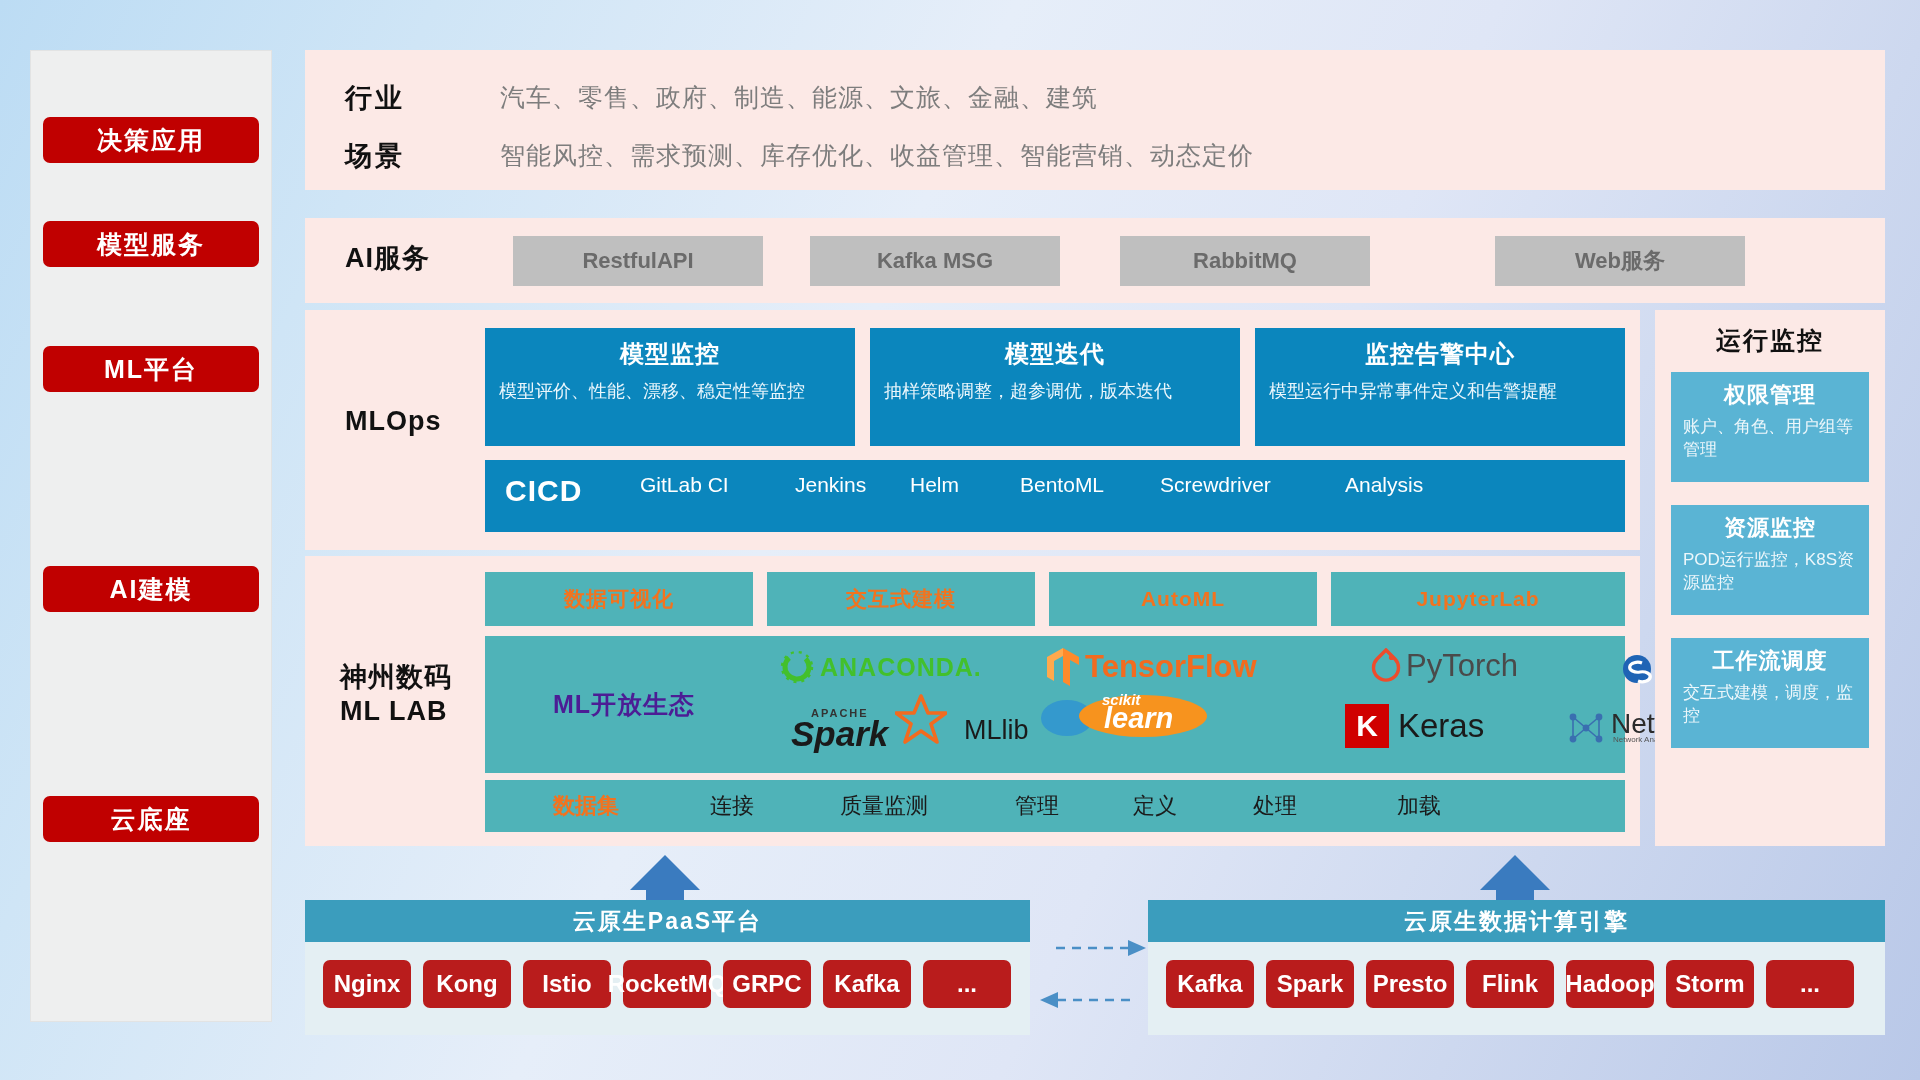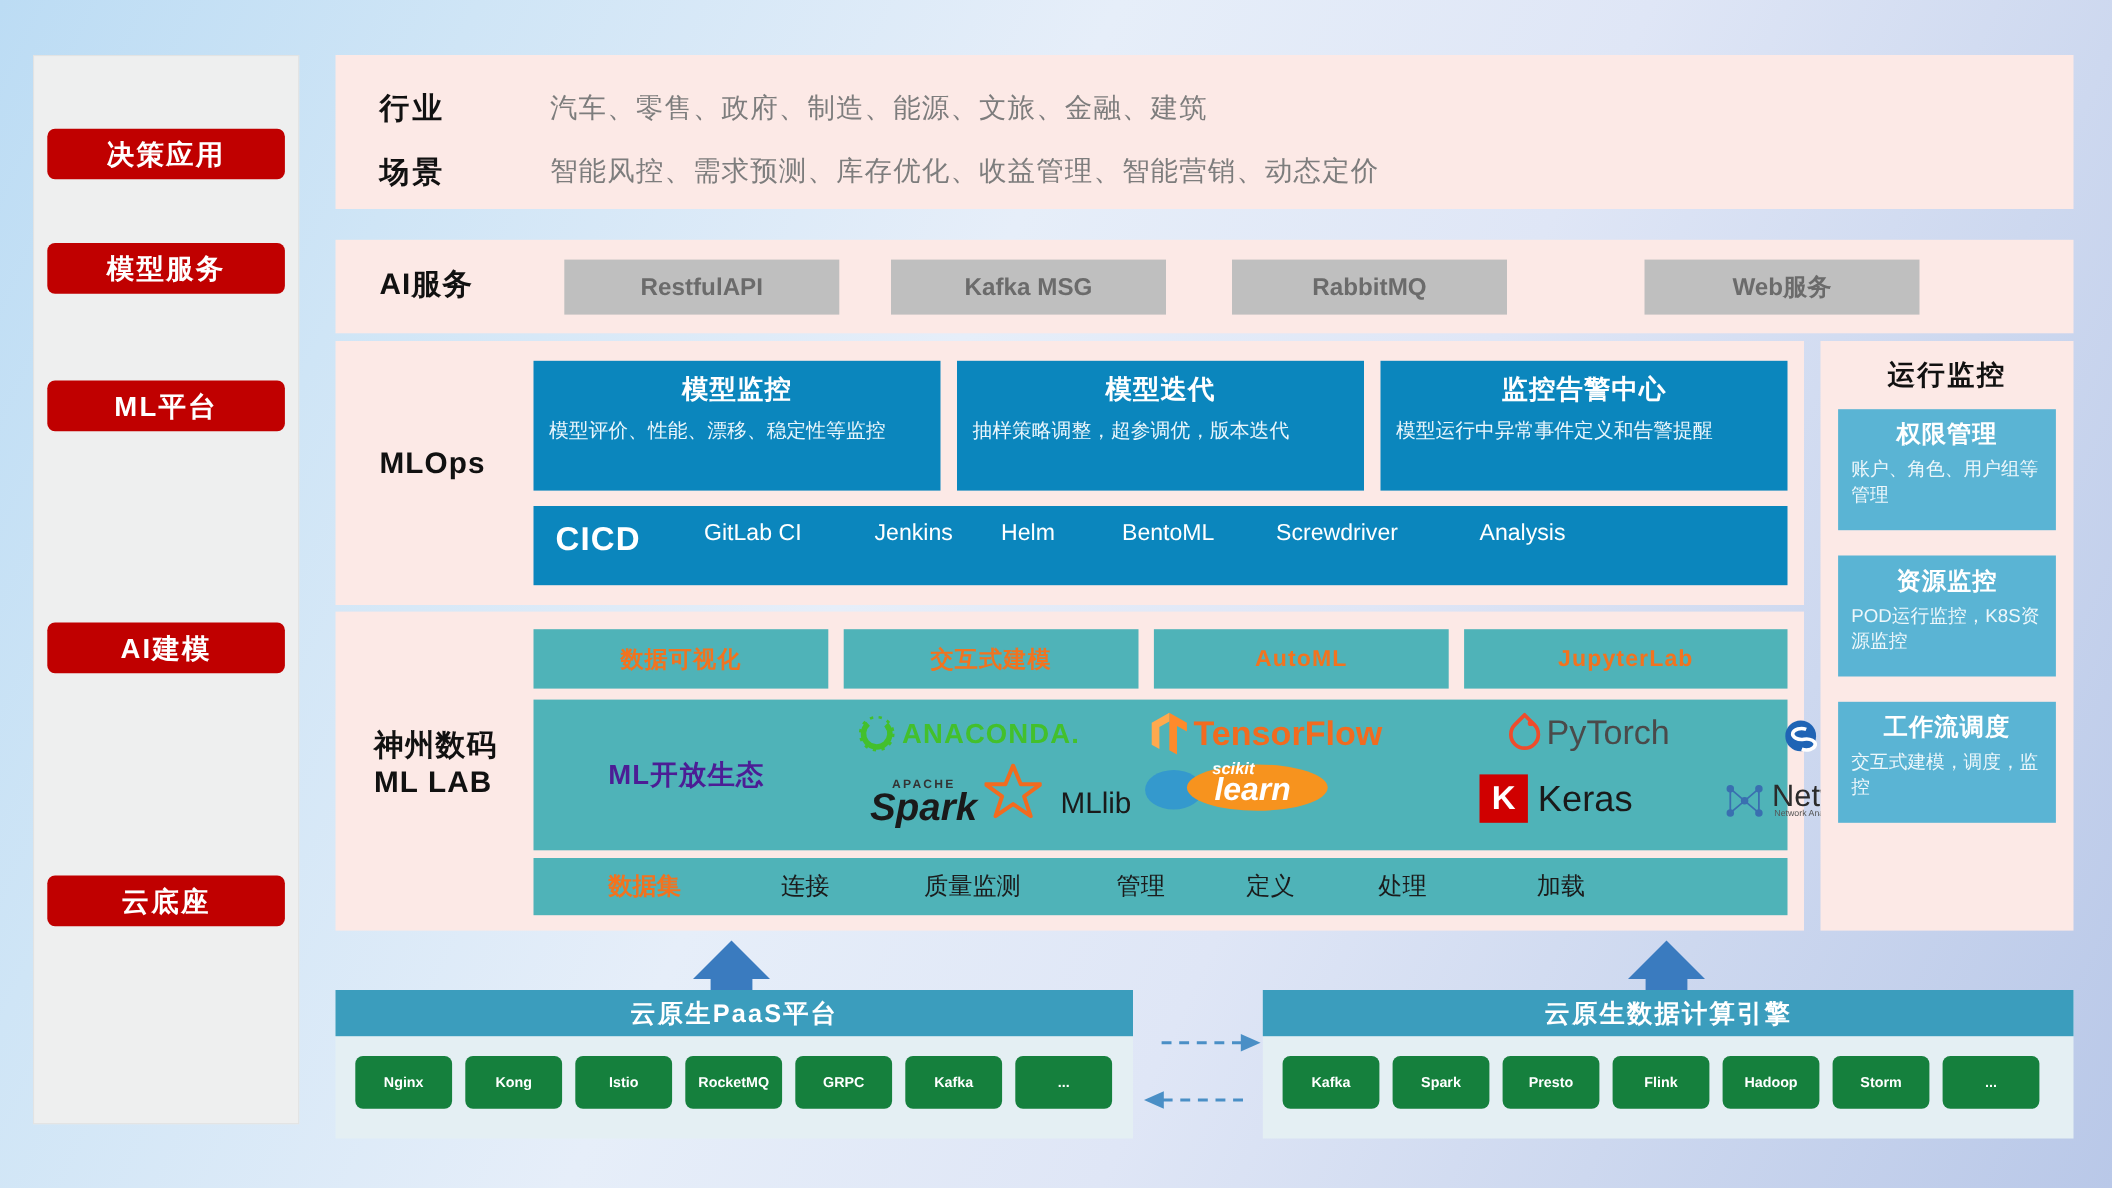--- a/index.html
+++ b/index.html
@@ -98,22 +98,22 @@
   .rp-card .d{font-size:17px;line-height:1.35;color:#edf7fb;}
 
   
   .cloud{position:absolute;background:#e4eff3;padding:0;}
   .cloud-head{
     position:absolute;left:0;top:0;width:100%;height:42px;background:#3b9dbd;
     display:flex;align-items:center;justify-content:center;
     color:#fff;font-size:23px;font-weight:bold;letter-spacing:2px;
   }
   .chip{
-    position:absolute;height:48px;background:#15803d;border-radius:7px;
-    color:#fff;font-size:13px;font-weight:bold;
+    position:absolute;height:48px;background:#b91c1c;border-radius:7px;
+    color:#fff;font-size:24px;font-weight:bold;
     display:flex;align-items:center;justify-content:center;text-align:center;
     line-height:1.1;box-sizing:border-box;padding:0 2px;
   }
   svg.ovl{position:absolute;left:0;top:0;width:1920px;height:1080px;pointer-events:none;}
 
   
   .logo{position:absolute;display:flex;align-items:center;}
   .logo-txt{font-weight:bold;white-space:nowrap;}
 </style>
 </head>

